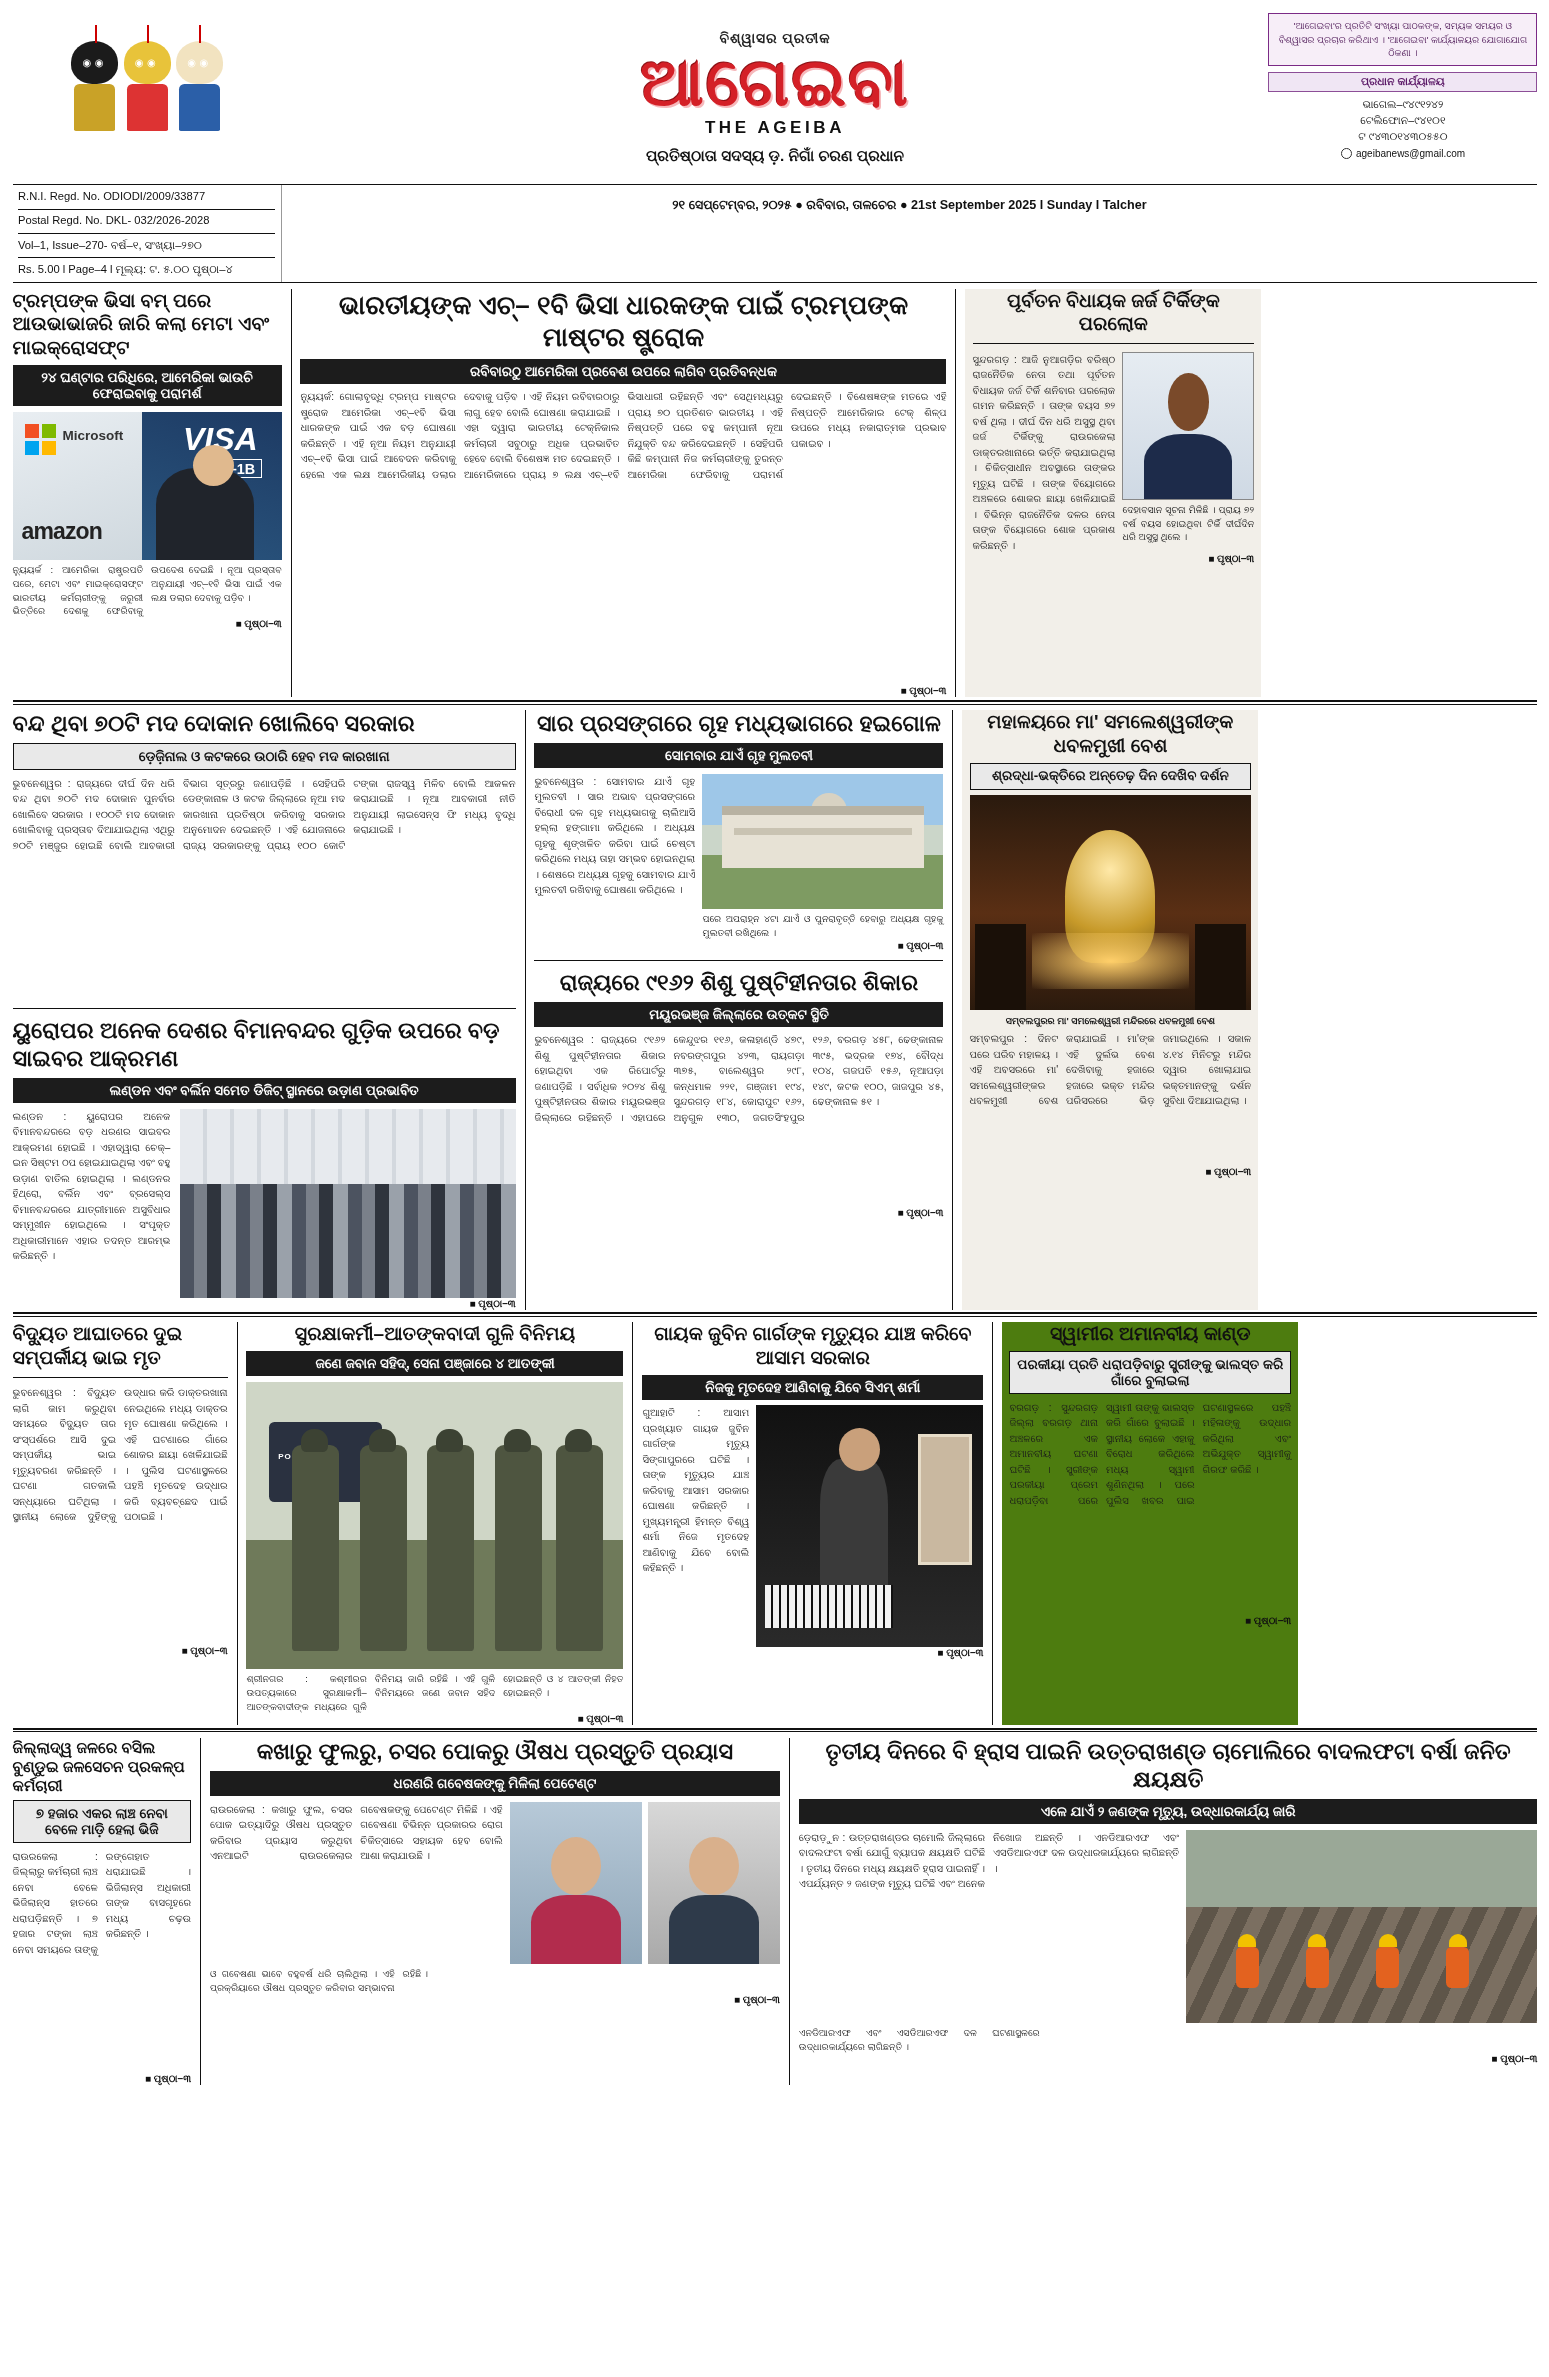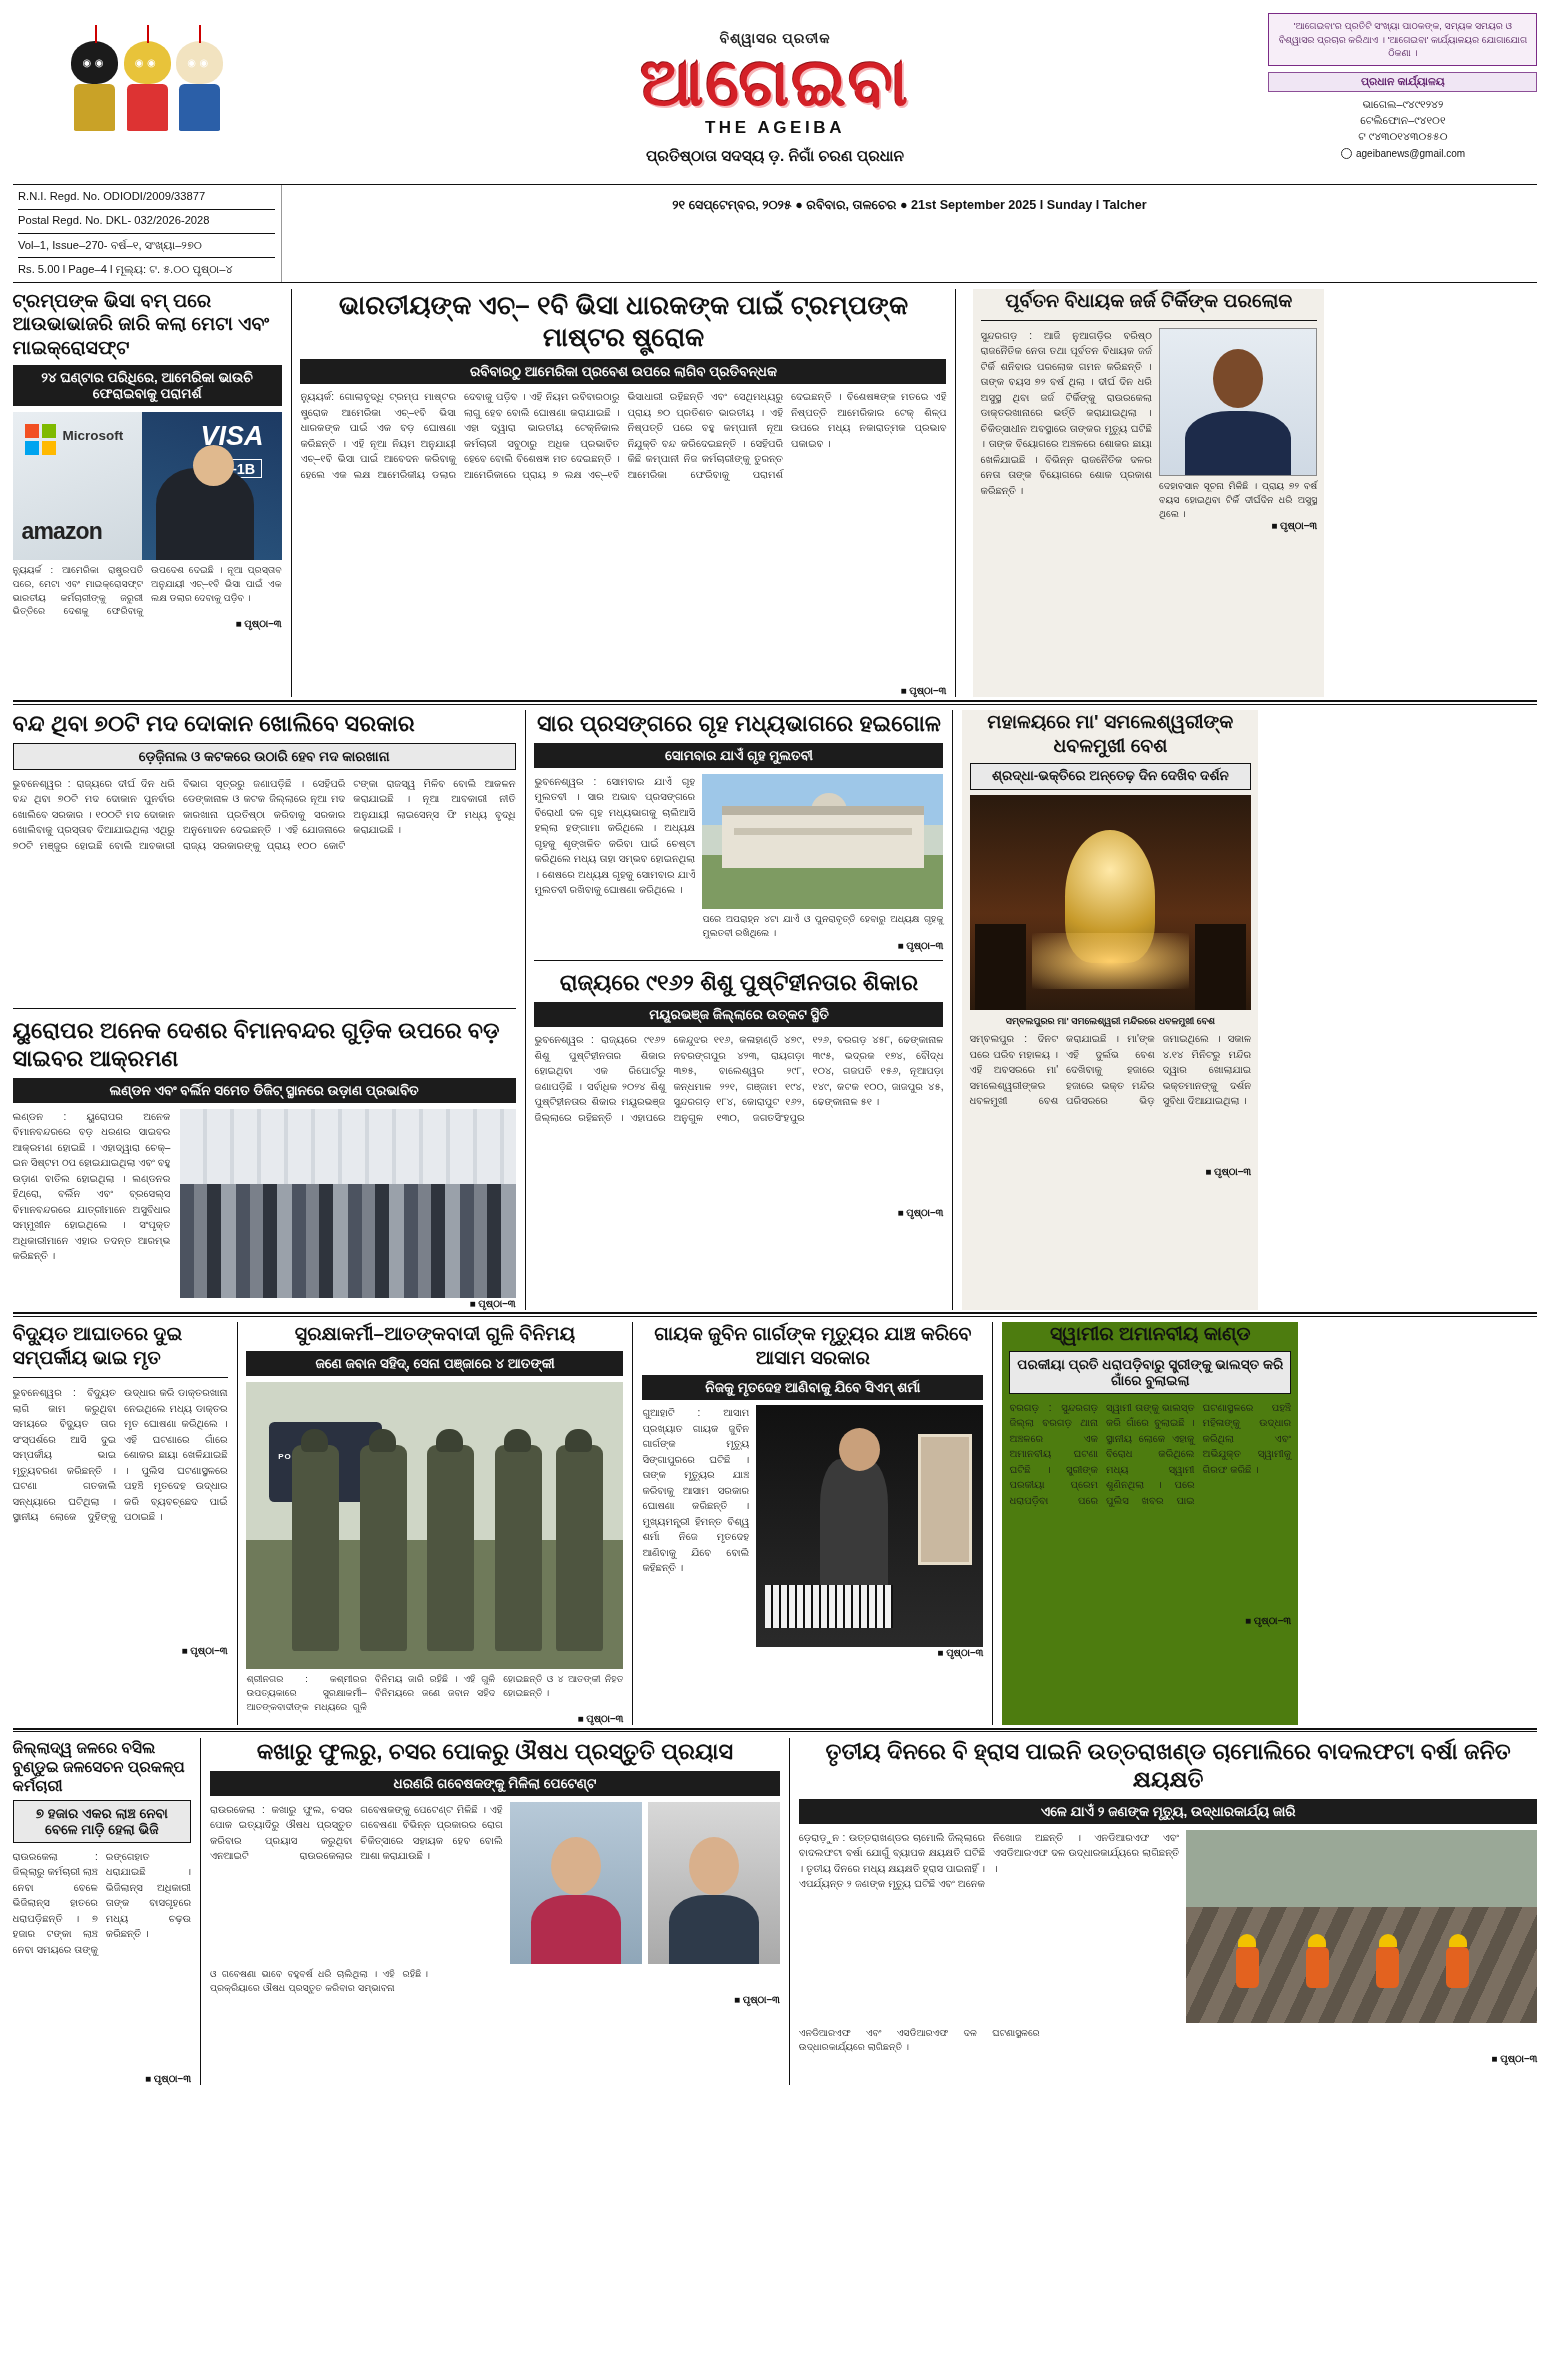--- a/index.html
+++ b/index.html
@@ -86,21 +86,21 @@
   .cap { font-size:9.4px; line-height:1.45; text-align:justify; margin-top:3.6px; }
   .photo { position:relative; overflow:hidden; background:#bbb; }
 
   
   .ph-trump { height:148px; display:flex; }
   .ph-trump .left { width:48%; background:linear-gradient(160deg,#e9eef2,#cfd8de); position:relative;}
   .ph-trump .right { width:52%; background:linear-gradient(200deg,#1d3a63,#2a567f); position:relative;}
   .ms-logo { position:absolute; top:12.6px; left:12.6px; width:30.5px; height:30.5px; display:grid; grid-template-columns:1fr 1fr; grid-template-rows:1fr 1fr; gap:2.7px;}
   .ms-logo i { display:block; }
   .amz { position:absolute; bottom:14.4px; left:9px; color:#222; font-weight:bold; font-size:23px; letter-spacing:-0.9px;}
-  .visa { position:absolute; top:9px; right:18px; color:#fff; font-weight:bold; font-size:27px; font-style:italic;margin-left:45px;}
+  .visa { position:absolute; top:9px; right:24px; color:#fff; font-weight:bold; font-size:32px; font-style:italic;margin-left:45px;}
   .h1b { position:absolute; top:47px; right:20px; color:#fff; font-weight:bold; font-size:14.4px; border:1.8px solid #fff; padding:0.9px 5.4px;}
   .person { position:absolute; bottom:0; left:10%; width:70%; height:62%; background:#20242b; border-radius:40% 40% 0 0;}
   .person:after { content:""; position:absolute; top:-23px; left:38%; width:41px; height:41px; border-radius:50%; background:#e0b98e;}
 
   .ph-building { height:135px; background:linear-gradient(#9ec7e8 0 38%, #cbd6c9 38% 60%, #7e9b62 60% 100%); position:relative;}
   .ph-building .blk { position:absolute; bottom:30%; left:8%; width:84%; height:46%; background:#e7e2d5; border-top:9px solid #b8b2a2;}
   .ph-building .blk:before { content:""; position:absolute; top:12.6px; left:6%; width:88%; height:7.2px; background:#c9c3b2;}
   .ph-building .dome { position:absolute; bottom:69%; left:45%; width:36px; height:23px; background:#d8d2c2; border-radius:18px 18px 0 0;}
 
   .ph-temple { height:215px; background:linear-gradient(#2a1a0e,#5a2f14 55%,#2b1a0d); position:relative;}
@@ -243,21 +243,21 @@
 
     <div class="col" style="width:646px;">
       <div class="hl h-xl center">ଭାରତୀୟଙ୍କ ଏଚ୍– ୧ବି ଭିସା ଧାରକଙ୍କ ପାଇଁ ଟ୍ରମ୍ପଙ୍କ ମାଷ୍ଟର ଷ୍ଟ୍ରୋକ</div>
       <div class="subhead">ରବିବାରଠୁ ଆମେରିକା ପ୍ରବେଶ ଉପରେ ଲାଗିବ ପ୍ରତିବନ୍ଧକ</div>
       <div class="body-txt c4" style="height:296px;">ନ୍ୟୁୟର୍କ: ଗୋଲାବୃଦ୍ଧି ଟ୍ରମ୍ପ ମାଷ୍ଟର ଷ୍ଟ୍ରୋକ ଆମେରିକା ଏଚ୍–୧ବି ଭିସା ଧାରକଙ୍କ ପାଇଁ ଏକ ବଡ଼ ଘୋଷଣା କରିଛନ୍ତି । ଏହି ନୂଆ ନିୟମ ଅନୁଯାୟୀ ଏଚ୍–୧ବି ଭିସା ପାଇଁ ଆବେଦନ କରିବାକୁ ହେଲେ ଏକ ଲକ୍ଷ ଆମେରିକୀୟ ଡଲାର ଦେବାକୁ ପଡ଼ିବ । ଏହି ନିୟମ ରବିବାରଠାରୁ ଲାଗୁ ହେବ ବୋଲି ଘୋଷଣା କରାଯାଇଛି । ଏହା ଦ୍ୱାରା ଭାରତୀୟ ଟେକ୍ନିକାଲ କର୍ମଚାରୀ ସବୁଠାରୁ ଅଧିକ ପ୍ରଭାବିତ ହେବେ ବୋଲି ବିଶେଷଜ୍ଞ ମତ ଦେଇଛନ୍ତି । ଆମେରିକାରେ ପ୍ରାୟ ୭ ଲକ୍ଷ ଏଚ୍–୧ବି ଭିସାଧାରୀ ରହିଛନ୍ତି ଏବଂ ସେଥିମଧ୍ୟରୁ ପ୍ରାୟ ୭୦ ପ୍ରତିଶତ ଭାରତୀୟ । ଏହି ନିଷ୍ପତ୍ତି ପରେ ବହୁ କମ୍ପାନୀ ନୂଆ ନିଯୁକ୍ତି ବନ୍ଦ କରିଦେଇଛନ୍ତି । ସେହିପରି କିଛି କମ୍ପାନୀ ନିଜ କର୍ମଚାରୀଙ୍କୁ ତୁରନ୍ତ ଆମେରିକା ଫେରିବାକୁ ପରାମର୍ଶ ଦେଇଛନ୍ତି । ବିଶେଷଜ୍ଞଙ୍କ ମତରେ ଏହି ନିଷ୍ପତ୍ତି ଆମେରିକାର ଟେକ୍ ଶିଳ୍ପ ଉପରେ ମଧ୍ୟ ନକାରାତ୍ମକ ପ୍ରଭାବ ପକାଇବ ।</div>
       <div class="more">ପୃଷ୍ଠା–୩</div>
     </div>
 
     <div class="vline"></div>
 
-    <div class="col" style="width:351px; background:#f2efe9; padding:0 7.2px;margin-left:8px;">
+    <div class="col" style="width:296px; background:#f2efe9; padding:0 7.2px;">
       <div class="hl h-md center">ପୂର୍ବତନ ବିଧାୟକ ଜର୍ଜ ଟିର୍କିଙ୍କ ପରଲୋକ</div>
       <div class="sep"></div>
       <div style="display:flex; gap:7.2px;">
         <div class="body-txt" style="width:52%;">ସୁନ୍ଦରଗଡ଼ : ଆଜି ନୁଆଗଡ଼ିର ବରିଷ୍ଠ ରାଜନୈତିକ ନେତା ତଥା ପୂର୍ବତନ ବିଧାୟକ ଜର୍ଜ ଟିର୍କି ଶନିବାର ପରଲୋକ ଗମନ କରିଛନ୍ତି । ତାଙ୍କ ବୟସ ୭୨ ବର୍ଷ ଥିଲା । ଦୀର୍ଘ ଦିନ ଧରି ଅସୁସ୍ଥ ଥିବା ଜର୍ଜ ଟିର୍କିଙ୍କୁ ରାଉରକେଲା ଡାକ୍ତରଖାନାରେ ଭର୍ତ୍ତି କରାଯାଇଥିଲା । ଚିକିତ୍ସାଧୀନ ଅବସ୍ଥାରେ ତାଙ୍କର ମୃତ୍ୟୁ ଘଟିଛି । ତାଙ୍କ ବିୟୋଗରେ ଅଞ୍ଚଳରେ ଶୋକର ଛାୟା ଖେଳିଯାଇଛି । ବିଭିନ୍ନ ରାଜନୈତିକ ଦଳର ନେତା ତାଙ୍କ ବିୟୋଗରେ ଶୋକ ପ୍ରକାଶ କରିଛନ୍ତି ।</div>
         <div style="width:48%;">
           <div class="photo ph-mla">
             <div class="head"></div>
               <div class="torso"></div>
           </div>
           <div class="cap">ଦେହାବସାନ ସୂଚନା ମିଳିଛି । ପ୍ରାୟ ୭୨ ବର୍ଷ ବୟସ ହୋଇଥିବା ଟିର୍କି ଦୀର୍ଘଦିନ ଧରି ଅସୁସ୍ଥ ଥିଲେ ।</div>

